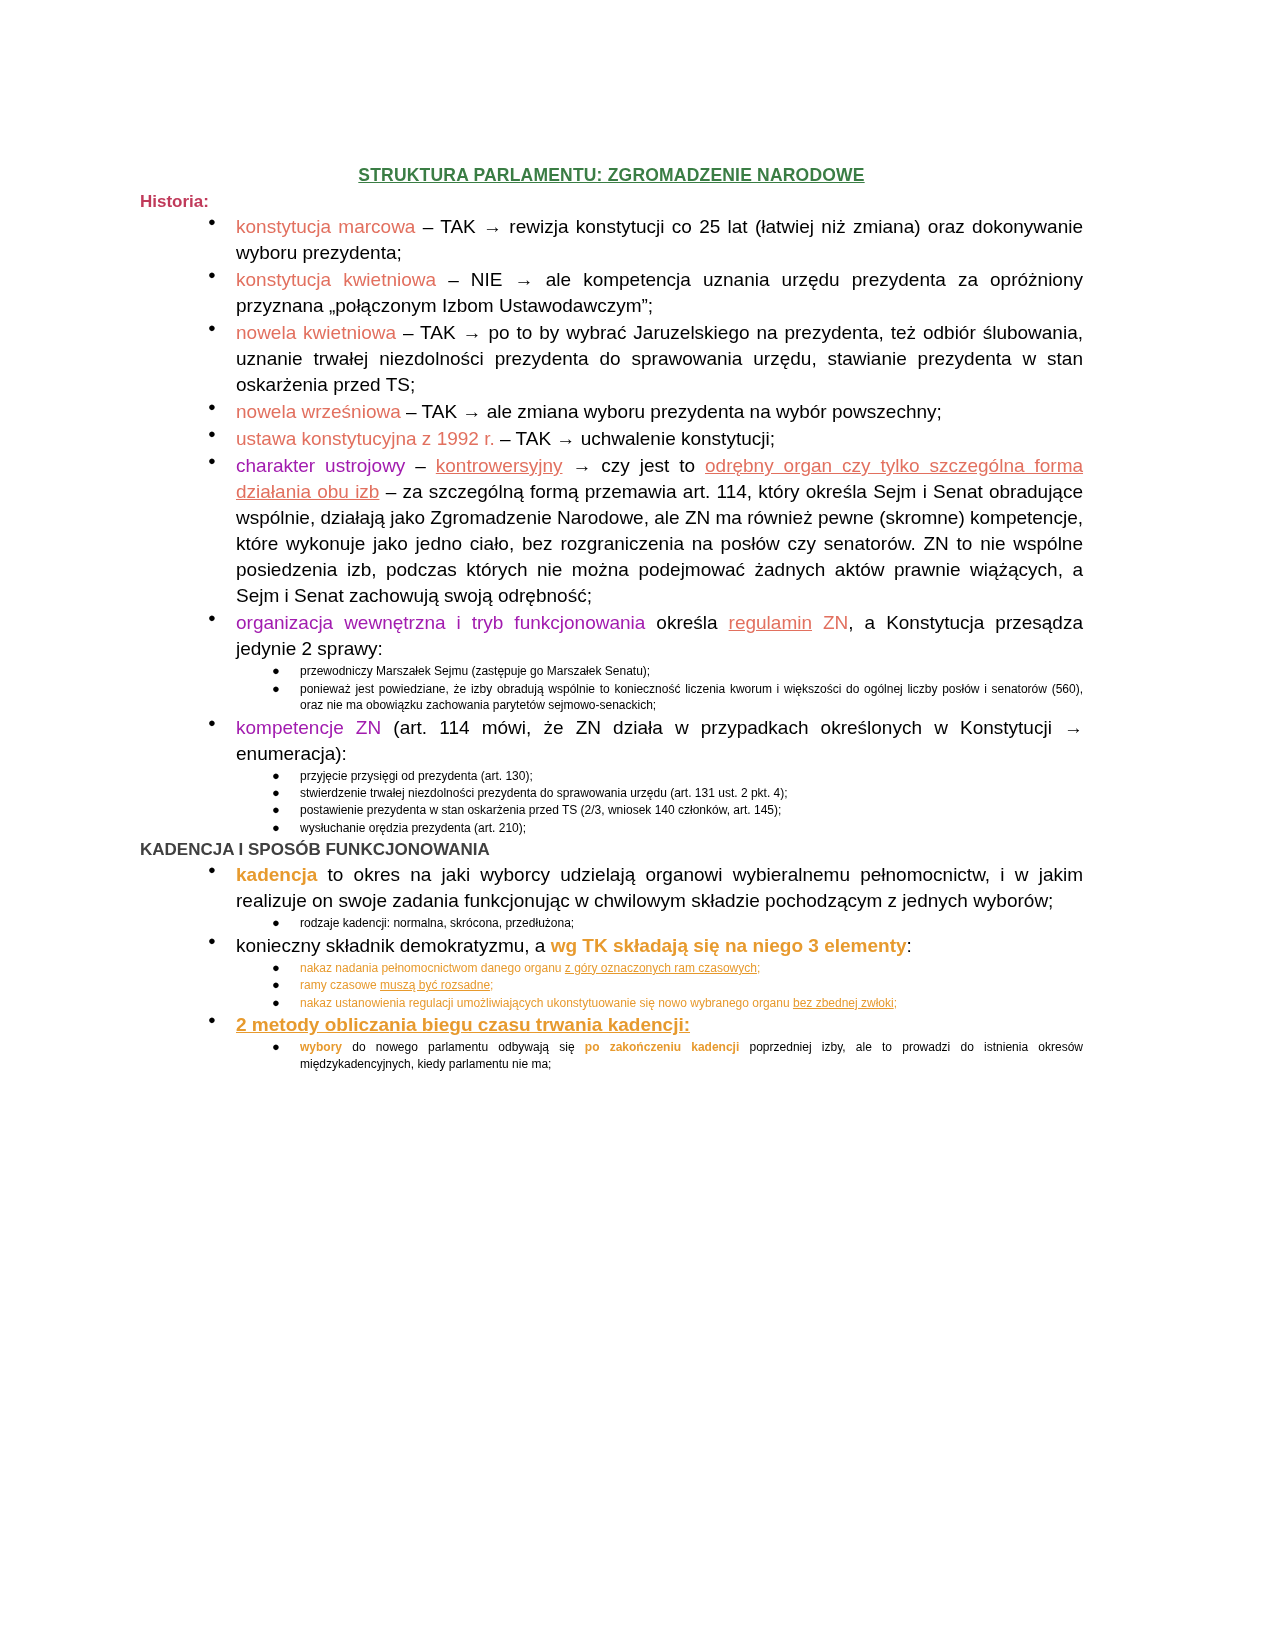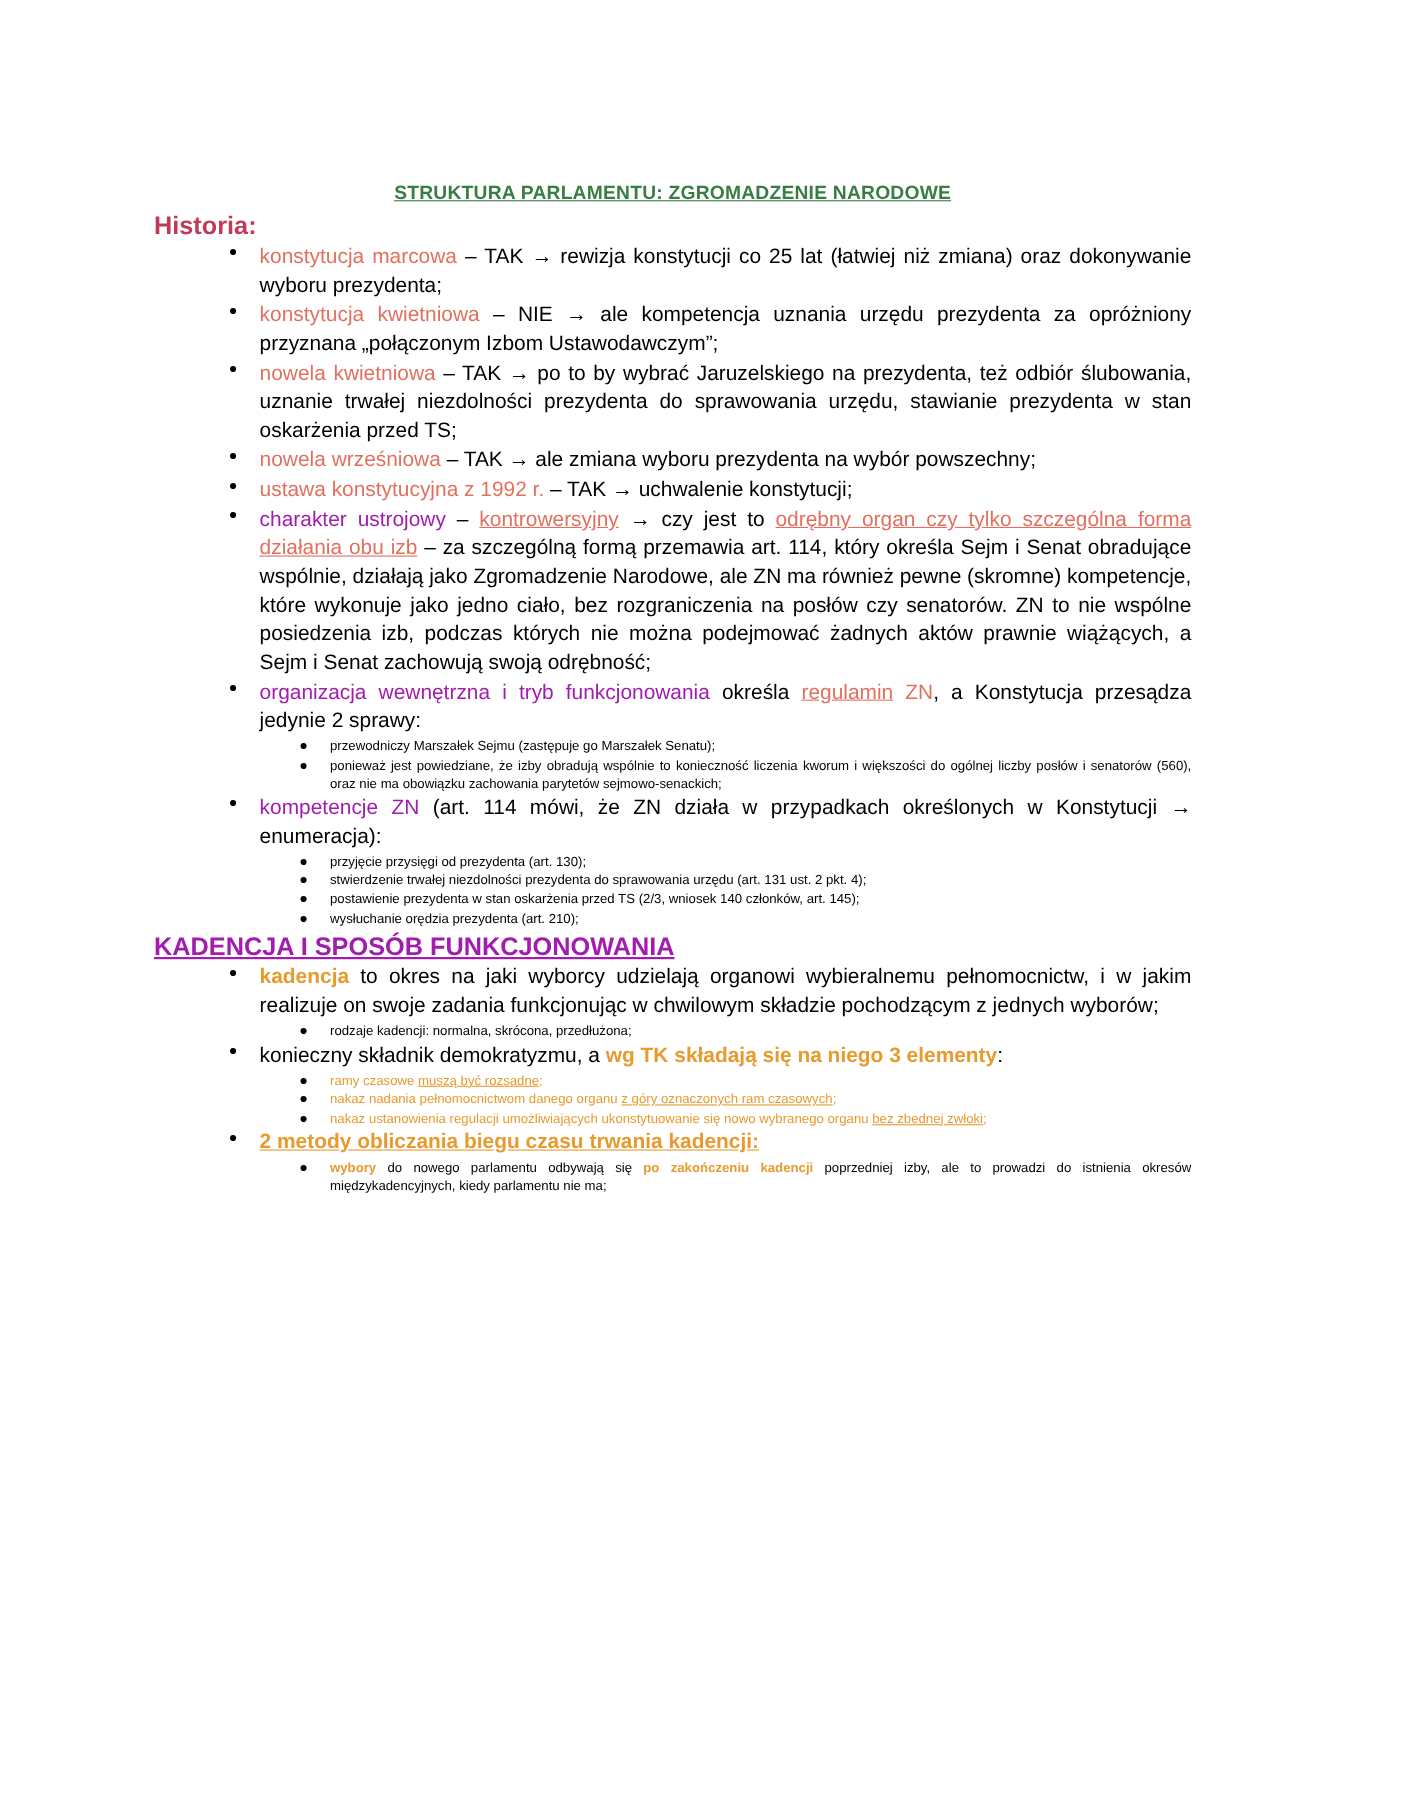--- a/index.html
+++ b/index.html
@@ -23,27 +23,26 @@
     text-align: center;
     font-weight: bold;
     font-size: 17.5px;
     color: #3a7d44;
     text-decoration: underline;
     letter-spacing: 0.2px;
     margin: 0 0 6px 0;
   }
   .section-head {
     font-weight: bold;
-    font-size: 23px;
+    font-size: 17px;
     color: #c03a5a;
     margin: 4px 0 2px 0;
   }
   .section-head.green {
-    color: #a21caf;
-    text-decoration: underline;
+    color: #404040;
   }
   ul {
     list-style: none;
     margin: 0;
     padding: 0;
   }
   li.l1 {
     position: relative;
     padding-left: 32px;
     margin: 0 0 1px 64px;
@@ -153,24 +152,24 @@
       <li class="l2">
         <span>rodzaje kadencji: normalna, skrócona, przedłużona;</span>
       </li>
     </ul>
 
     <li class="l1">
       <span>konieczny składnik demokratyzmu, a </span><span class="orange">wg TK składają się na niego 3 elementy</span><span>:</span>
     </li>
     <ul>
       <li class="l2">
-        <span class="orange-plain">ramy czasowe </span><span class="orange-plain u">muszą być rozsadne</span><span class="orange-plain">;</span>
+        <span class="orange-plain">nakaz nadania pełnomocnictwom danego organu </span><span class="orange-plain u">z góry oznaczonych ram czasowych</span><span class="orange-plain">;</span>
       </li>
       <li class="l2">
-        <span class="orange-plain">nakaz nadania pełnomocnictwom danego organu </span><span class="orange-plain u">z góry oznaczonych ram czasowych</span><span class="orange-plain">;</span>
+        <span class="orange-plain">ramy czasowe </span><span class="orange-plain u">muszą być rozsadne</span><span class="orange-plain">;</span>
       </li>
       <li class="l2">
         <span class="orange-plain">nakaz ustanowienia regulacji umożliwiających ukonstytuowanie się nowo wybranego organu </span><span class="orange-plain u">bez zbednej zwłoki</span><span class="orange-plain">;</span>
       </li>
     </ul>
 
     <li class="l1">
       <span class="orange u">2 metody obliczania biegu czasu trwania kadencji:</span>
     </li>
     <ul>

